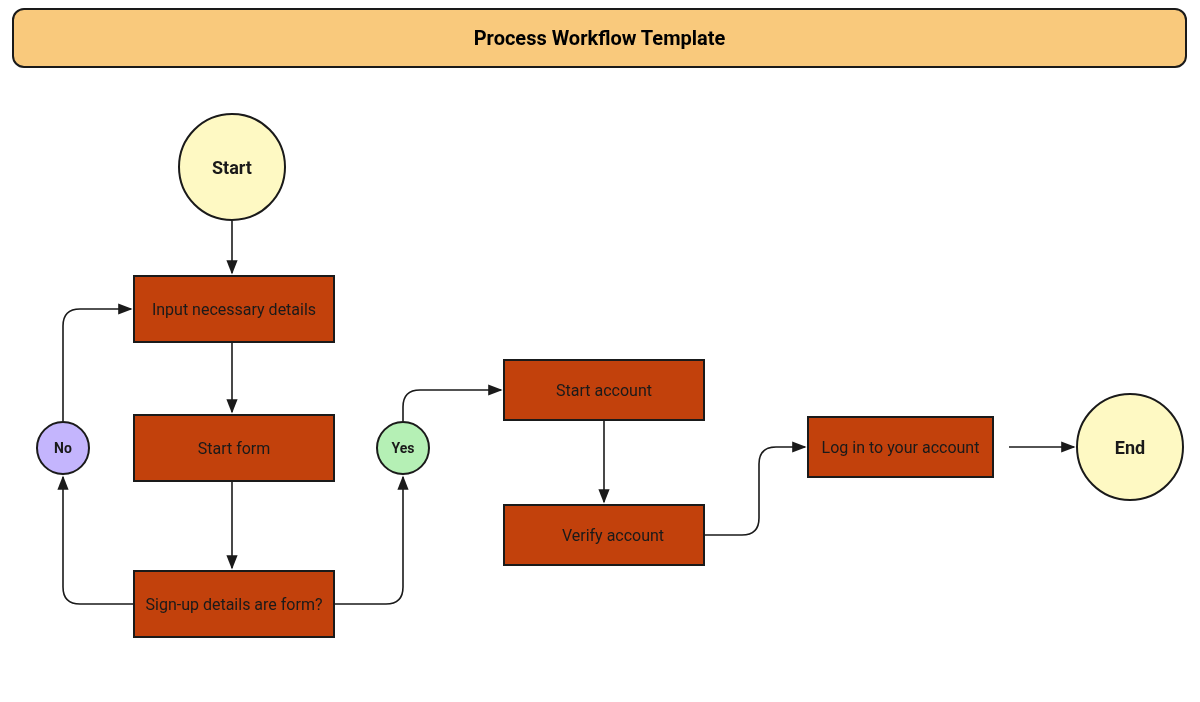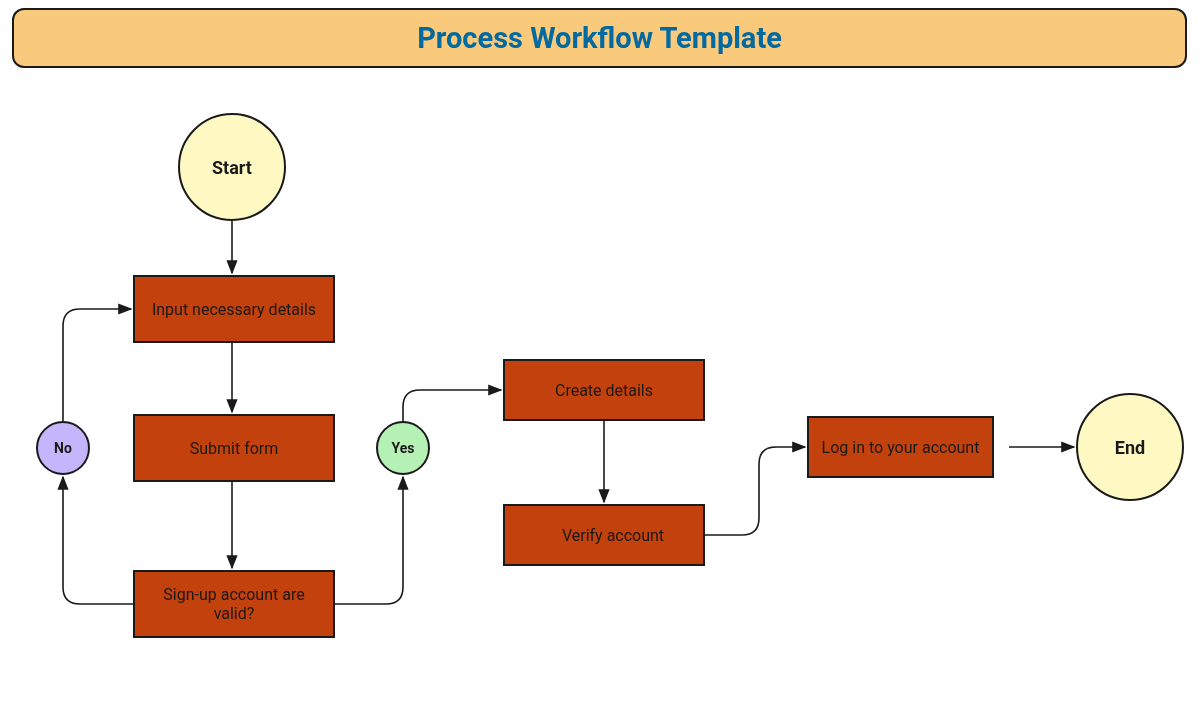--- a/index.html
+++ b/index.html
@@ -19,23 +19,23 @@
       top: 8px;
       left: 12px;
       width: 1175px;
       height: 60px;
       background: #f9c97c;
       border: 2px solid #1a1a1a;
       border-radius: 12px;
       display: flex;
       align-items: center;
       justify-content: center;
-      font-size: 29px;
+      font-size: 20px;
       font-weight: 700;
-      color: #0369a1;
+      color: #000000;
     }
     .node {
       position: absolute;
       border: 2px solid #1a1a1a;
       display: flex;
       align-items: center;
       justify-content: center;
       text-align: center;
       font-size: 16px;
       color: #1a1a1a;
@@ -75,37 +75,37 @@
 
 <div class="node node-circle node-start" style="left:178px; top:113px; width:108px; height:108px; font-size:18px;">
   <span>Start</span>
 </div>
 
 <div class="node node-rect" style="left:133px; top:275px; width:202px; height:68px;">
   <span>Input necessary details</span>
 </div>
 
 <div class="node node-rect" style="left:133px; top:414px; width:202px; height:68px;">
-  <span>Submit form</span>
+  <span>Start form</span>
 </div>
 
 <div class="node node-rect" style="left:133px; top:570px; width:202px; height:68px;">
-  <span>Sign-up account are valid?</span>
+  <span>Sign-up details are form?</span>
 </div>
 
 <div class="node node-circle node-no" style="left:36px; top:421px; width:54px; height:54px; font-size:14px;">
   <span>No</span>
 </div>
 
 <div class="node node-circle node-yes" style="left:376px; top:421px; width:54px; height:54px; font-size:14px;">
   <span>Yes</span>
 </div>
 
 <div class="node node-rect" style="left:503px; top:359px; width:202px; height:62px;">
-  <span>Create details</span>
+  <span>Start account</span>
 </div>
 
 <div class="node node-rect" style="left:503px; top:504px; width:202px; height:62px;padding-left:28px;">
   <span>Verify account</span>
 </div>
 
 <div class="node node-rect" style="left:807px; top:416px; width:187px; height:62px;">
   <span>Log in to your account</span>
 </div>
 

